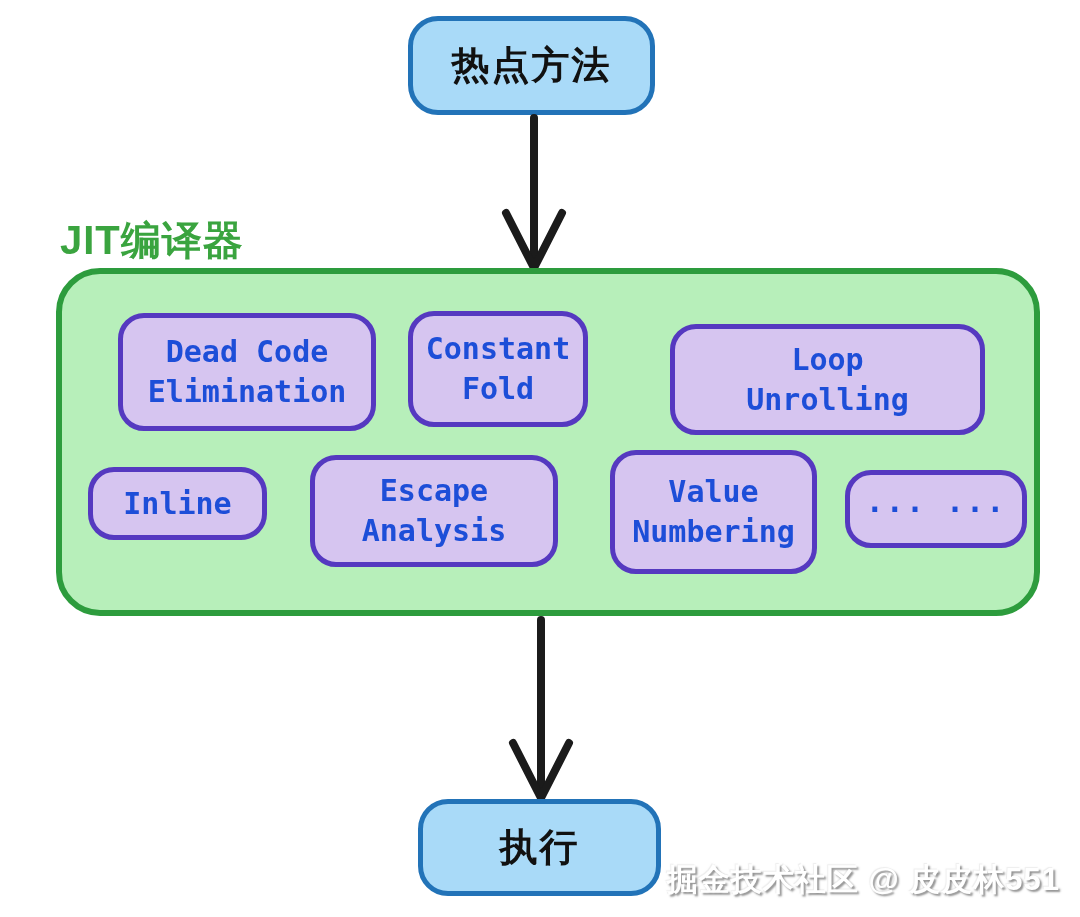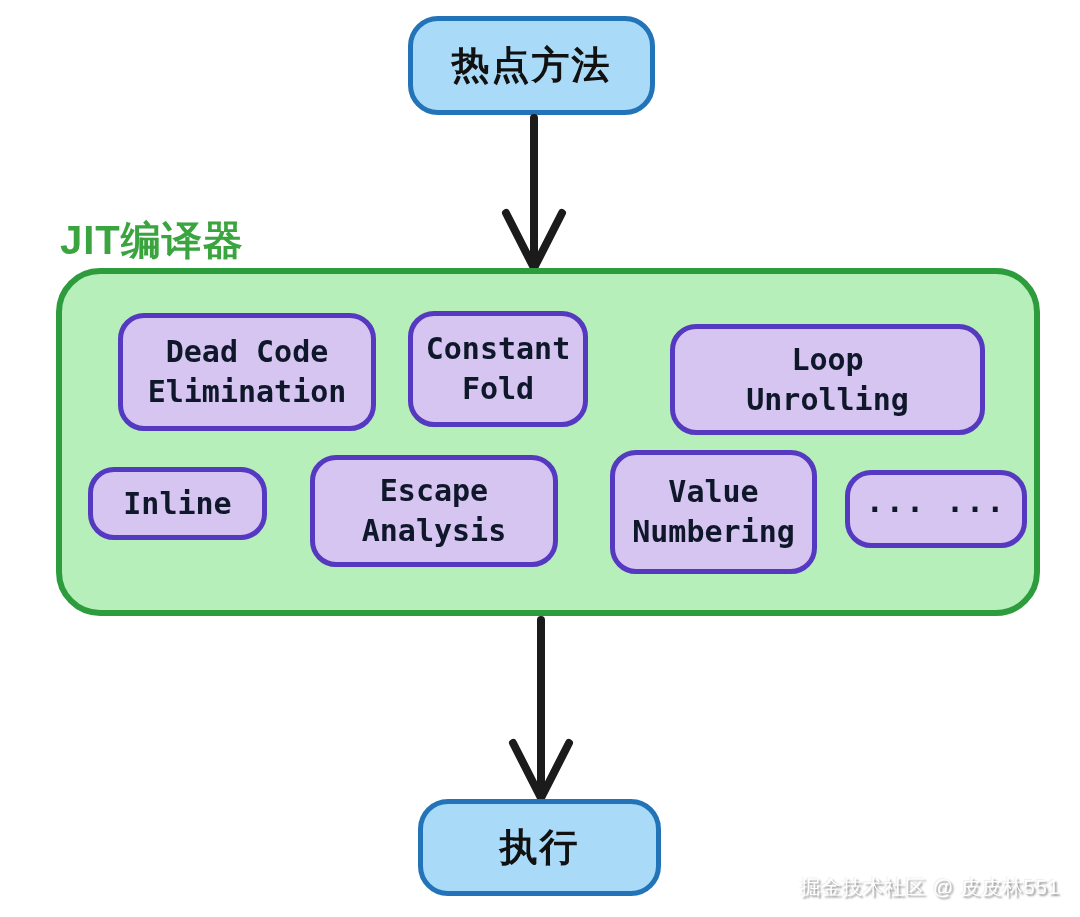--- a/index.html
+++ b/index.html
@@ -61,21 +61,21 @@
     border: 5px solid #5539c0;
     border-radius: 26px;
     display: flex;
     align-items: center;
     justify-content: center;
     text-align: center;
     font-family: "DejaVu Sans Mono", monospace;
     font-weight: bold;
     font-size: 30px;
     line-height: 1.32;
-    color: #0f172a;
+    color: #1d4ed8;
     white-space: pre-line;
     box-sizing: border-box;
   }
   .opt-dead     { left: 118px; top: 313px; width: 258px; height: 118px; }
   .opt-constant { left: 408px; top: 311px; width: 180px; height: 116px; }
   .opt-loop     { left: 670px; top: 324px; width: 315px; height: 111px; }
   .opt-inline   { left: 88px;  top: 467px; width: 179px; height: 73px;  }
   .opt-escape   { left: 310px; top: 455px; width: 248px; height: 112px; }
   .opt-value    { left: 610px; top: 450px; width: 207px; height: 124px; }
   .opt-dots     { left: 845px; top: 470px; width: 182px; height: 78px;  }
@@ -86,22 +86,22 @@
     position: absolute;
     left: 0; top: 0;
     width: 1080px; height: 917px;
     pointer-events: none;
   }
 
   
   .watermark {
     position: absolute;
     right: 20px; bottom: 16px;
-    font-size: 20px;
-    font-weight: normal;
+    font-size: 31px;
+    font-weight: bold;
     color: #ffffff;
     letter-spacing: 1px;
     text-shadow: 2px 2px 2px rgba(90,90,90,0.65), -1px -1px 1px rgba(220,220,220,0.5);
   }
 </style>
 </head>
 <body>
 
 <div class="canvas">
 

